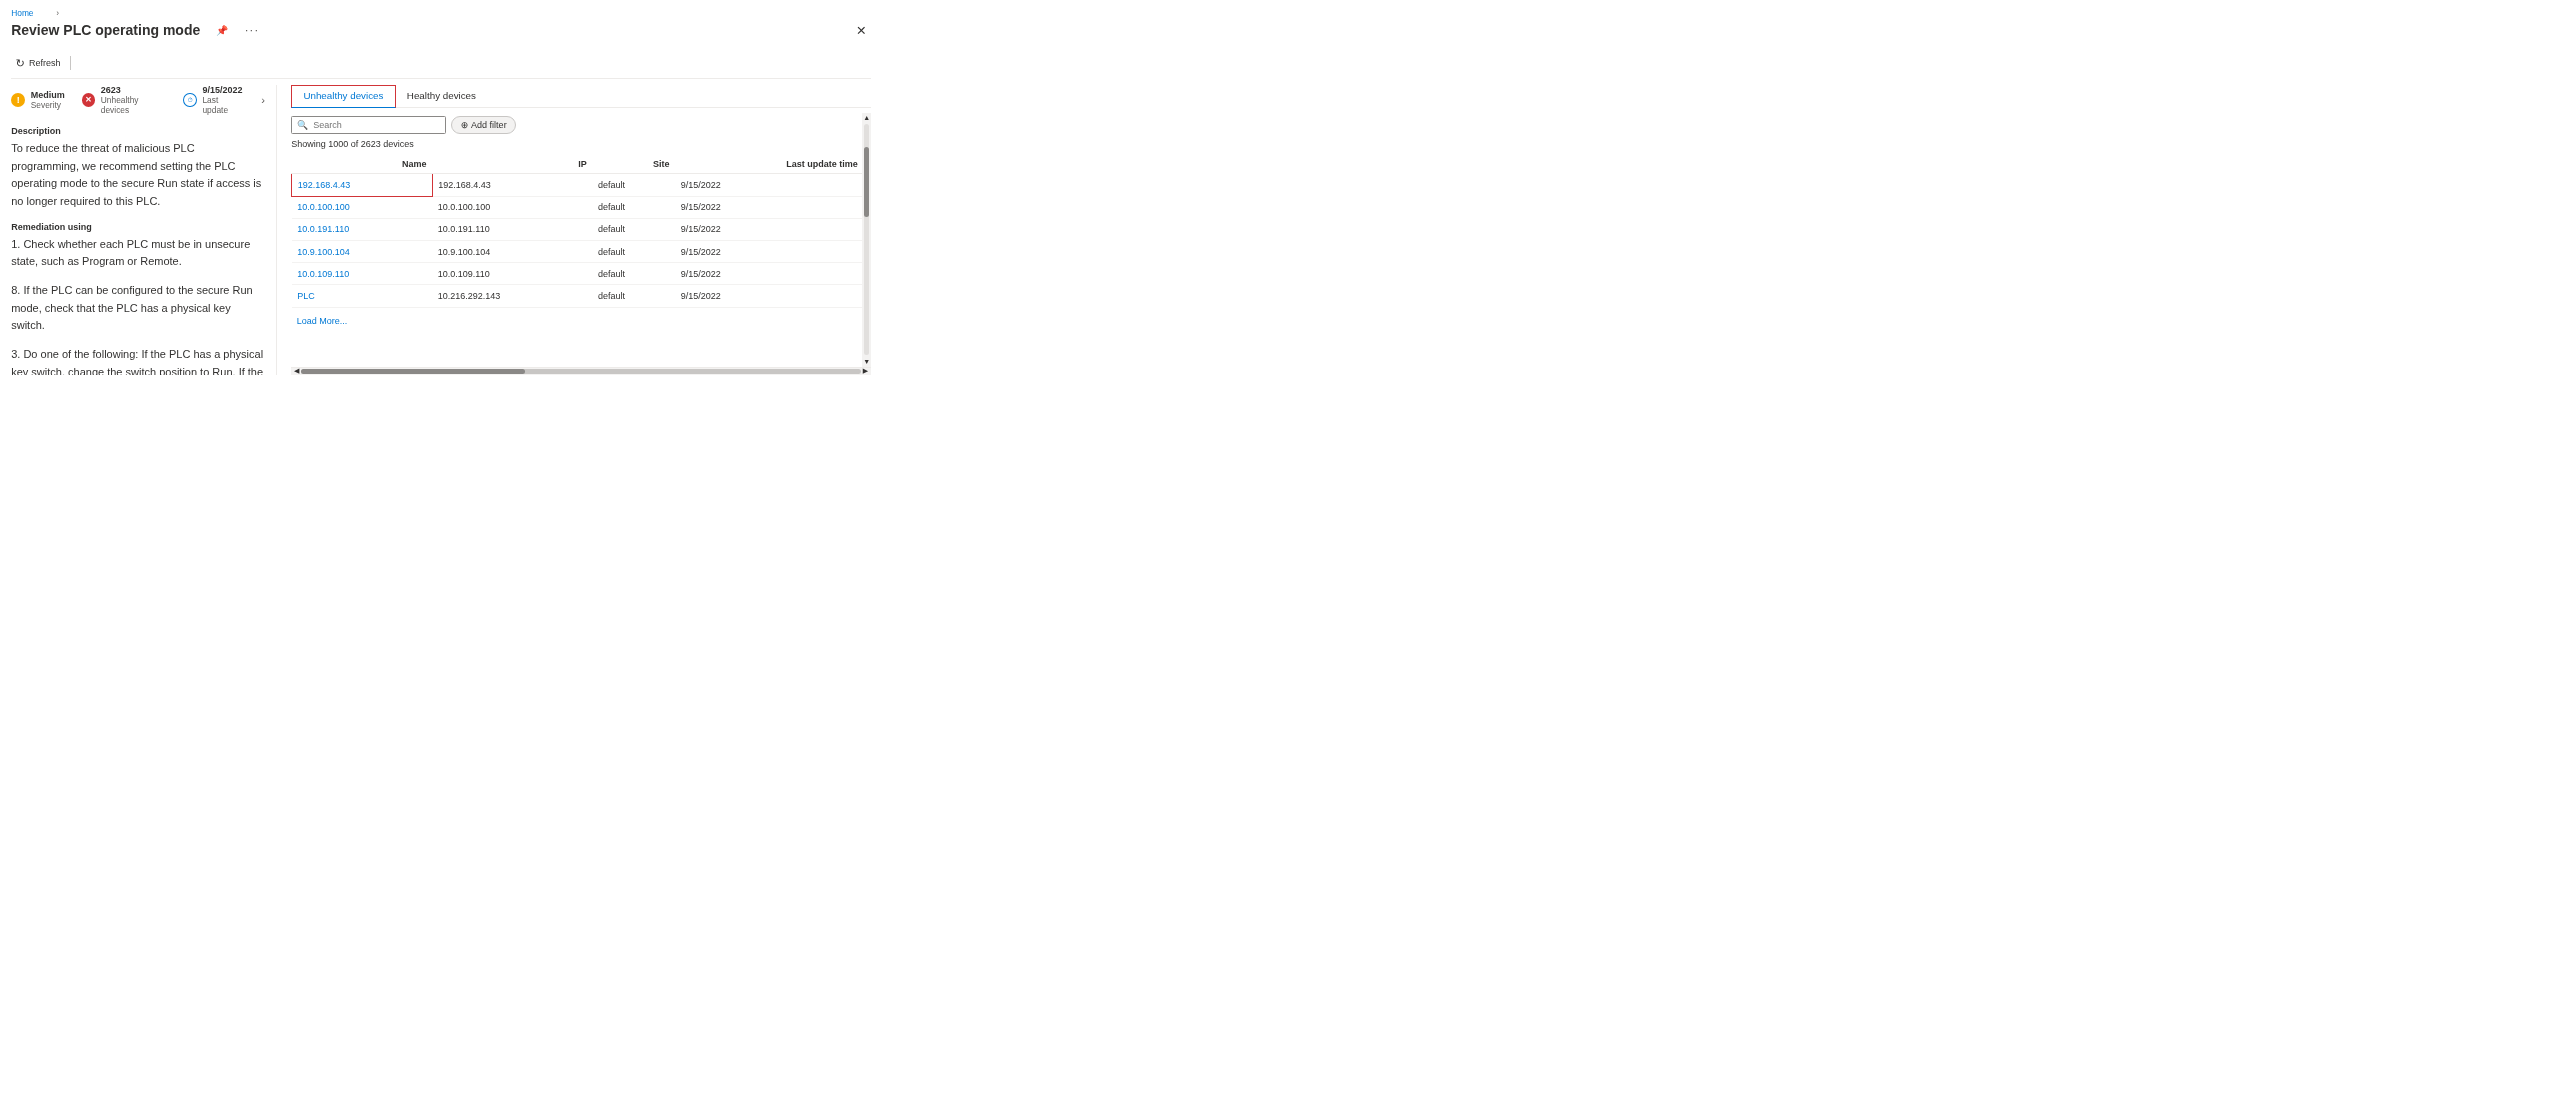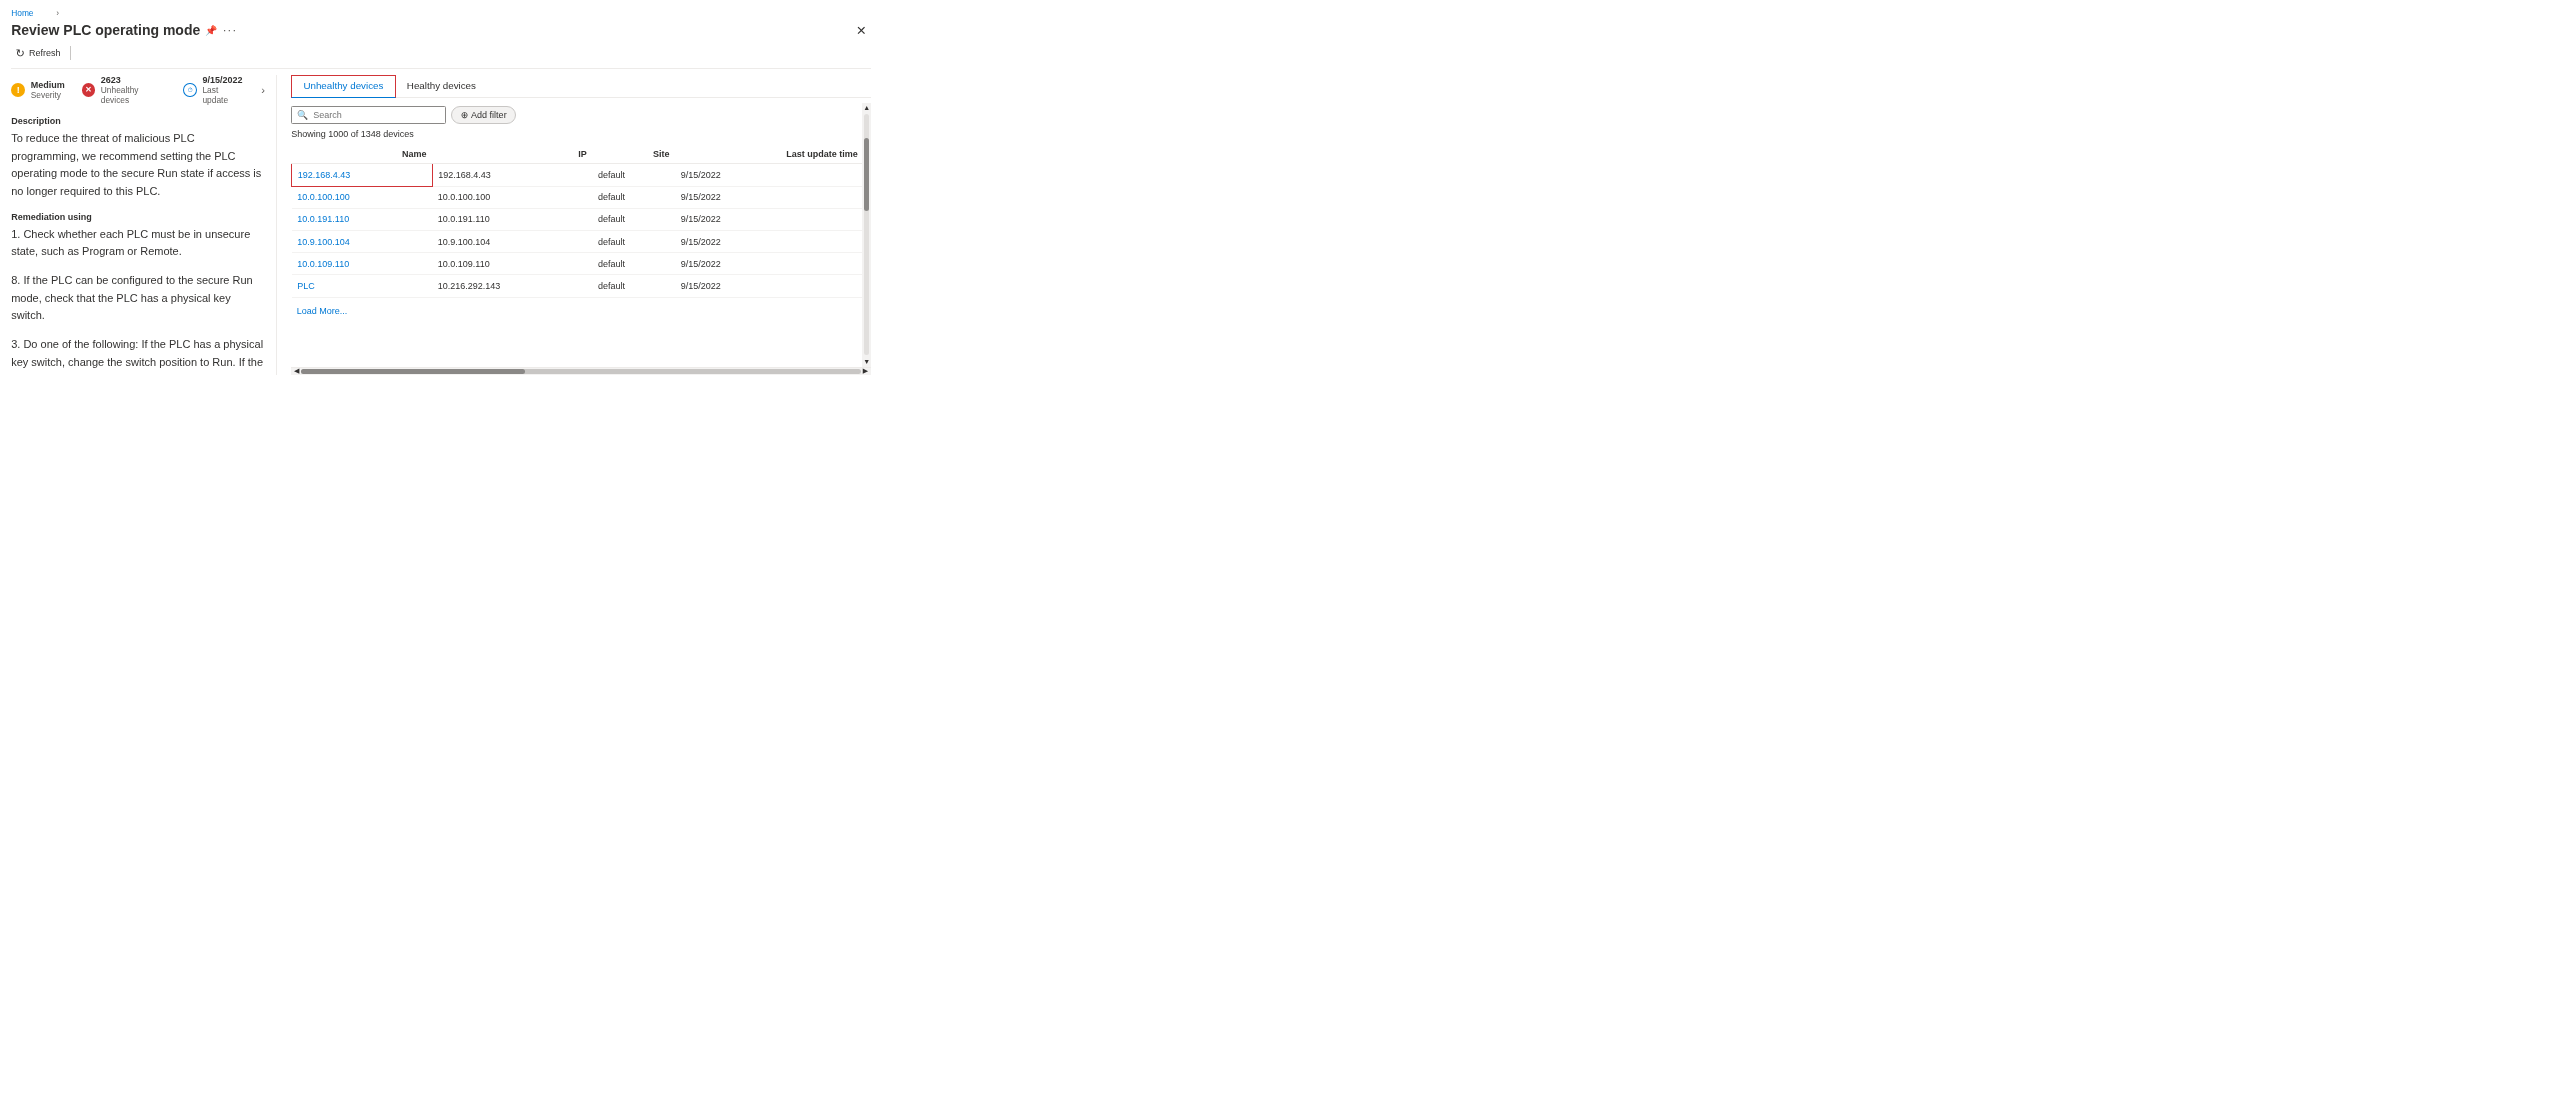--- a/index.html
+++ b/index.html
@@ -26,22 +26,22 @@
       margin-bottom: 2.8px;
       gap: 20px;
     }
     .breadcrumb span.sep {
       color: #605e5c;
       margin: 0 2.8px;
     }
     .page-title-row {
       display: flex;
       align-items: center;
-      gap: 5px;
-      margin-bottom: 5px;
+      gap: 16px;
+      margin-bottom: 15px;
     }
     .page-title {
       font-size: 14px;
       font-weight: 600;
       color: #323130;
     }
     .title-icon {
       color: #605e5c;
       font-size: 9.8px;
       cursor: pointer;
@@ -402,21 +402,21 @@
           <div class="search-box">
             <span style="color:#605e5c;font-size:9px;">🔍</span>
             <input type="text" placeholder="Search" style="">
           </div>
           <button class="add-filter-btn">
             <span>⊕</span>
             <span>Add filter</span>
           </button>
         </div>
 
-        <div class="showing-text">Showing 1000 of 1348 devices</div>
+        <div class="showing-text">Showing 1000 of 2623 devices</div>
 
         <div class="table-container">
           <table class="data-table">
             <thead>
               <tr>
                 <th>
                   <span>Name</span>
                 </th>
                 <th>
                   <span>IP</span>

